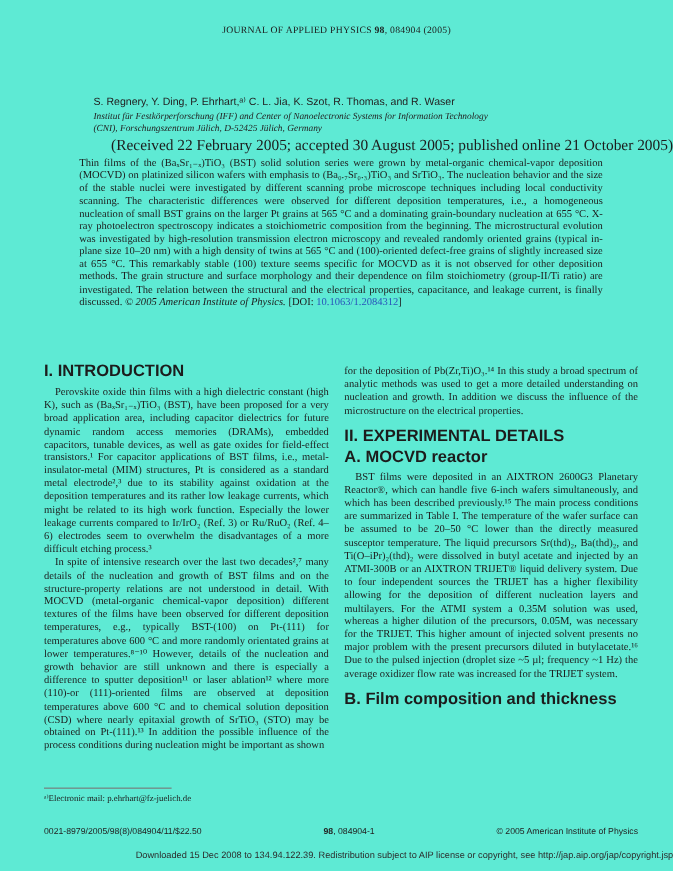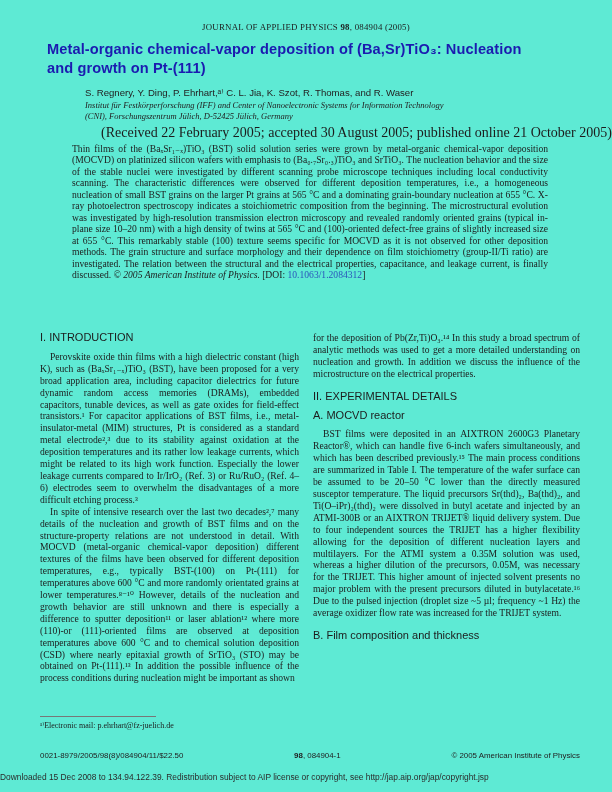--- a/index.html
+++ b/index.html
@@ -74,22 +74,22 @@
     position: absolute;
     top: 332px;
     font-size: 9.6px;
     line-height: 11.9px;
     text-align: justify;
   }
   .col-left  { left: 40px;  width: 259px; }
   .col-right { left: 313px; width: 267px; }
   .sec-heading, .subsec-heading {
     font-family: "Liberation Sans", "DejaVu Sans", sans-serif;
-    font-weight: normal;
-    font-size: 11px;
+    font-weight: bold;
+    font-size: 15px;
     text-align: left;
     margin: 0 0 7px 0;
   }
   .sec-heading.spaced { margin-top: 11px; }
   .subsec-heading { margin: 4px 0 7px 0; }
   .subsec-heading.spaced { margin-top: 11px; }
   p.body-par { margin: 0; text-indent: 10px; }
   p.body-par.no-indent { text-indent: 0; }
   .footnote {
     position: absolute;
@@ -110,38 +110,34 @@
     display: flex;
     justify-content: space-between;
     font-family: "Liberation Sans", "DejaVu Sans", sans-serif;
     font-size: 7.9px;
     color: #222;
   }
   .footer-line .vol { font-weight: bold; }
   .download-banner {
     position: absolute;
     top: 772px; left: 0;
-    width: 504px;
-    text-align: left;
+    width: 612px;
+    text-align: right;
     font-family: "Liberation Sans", "DejaVu Sans", sans-serif;
     font-size: 8.4px;
     color: #2b2b2b;
   }
 </style>
 </head>
 <body>
 
 <div class="page">
 
   <div class="journal-header"><span>JOURNAL OF APPLIED PHYSICS </span><span class="vol">98</span><span>, 084904 (2005)</span></div>
 
-  <div class="article-title">
-    <div>Metal-organic chemical-vapor deposition of (Ba,Sr)TiO₃: Nucleation</div>
-    <div>and growth on Pt-(111)</div>
-  </div>
 
   <div class="authors">S. Regnery, Y. Ding, P. Ehrhart,ᵃ⁾ C. L. Jia, K. Szot, R. Thomas, and R. Waser</div>
 
   <div class="affiliation">
     <div>Institut für Festkörperforschung (IFF) and Center of Nanoelectronic Systems for Information Technology</div>
     <div>(CNI), Forschungszentrum Jülich, D-52425 Jülich, Germany</div>
   </div>
 
   <div class="received">(Received 22 February 2005; accepted 30 August 2005; published online 21 October 2005)</div>
 

